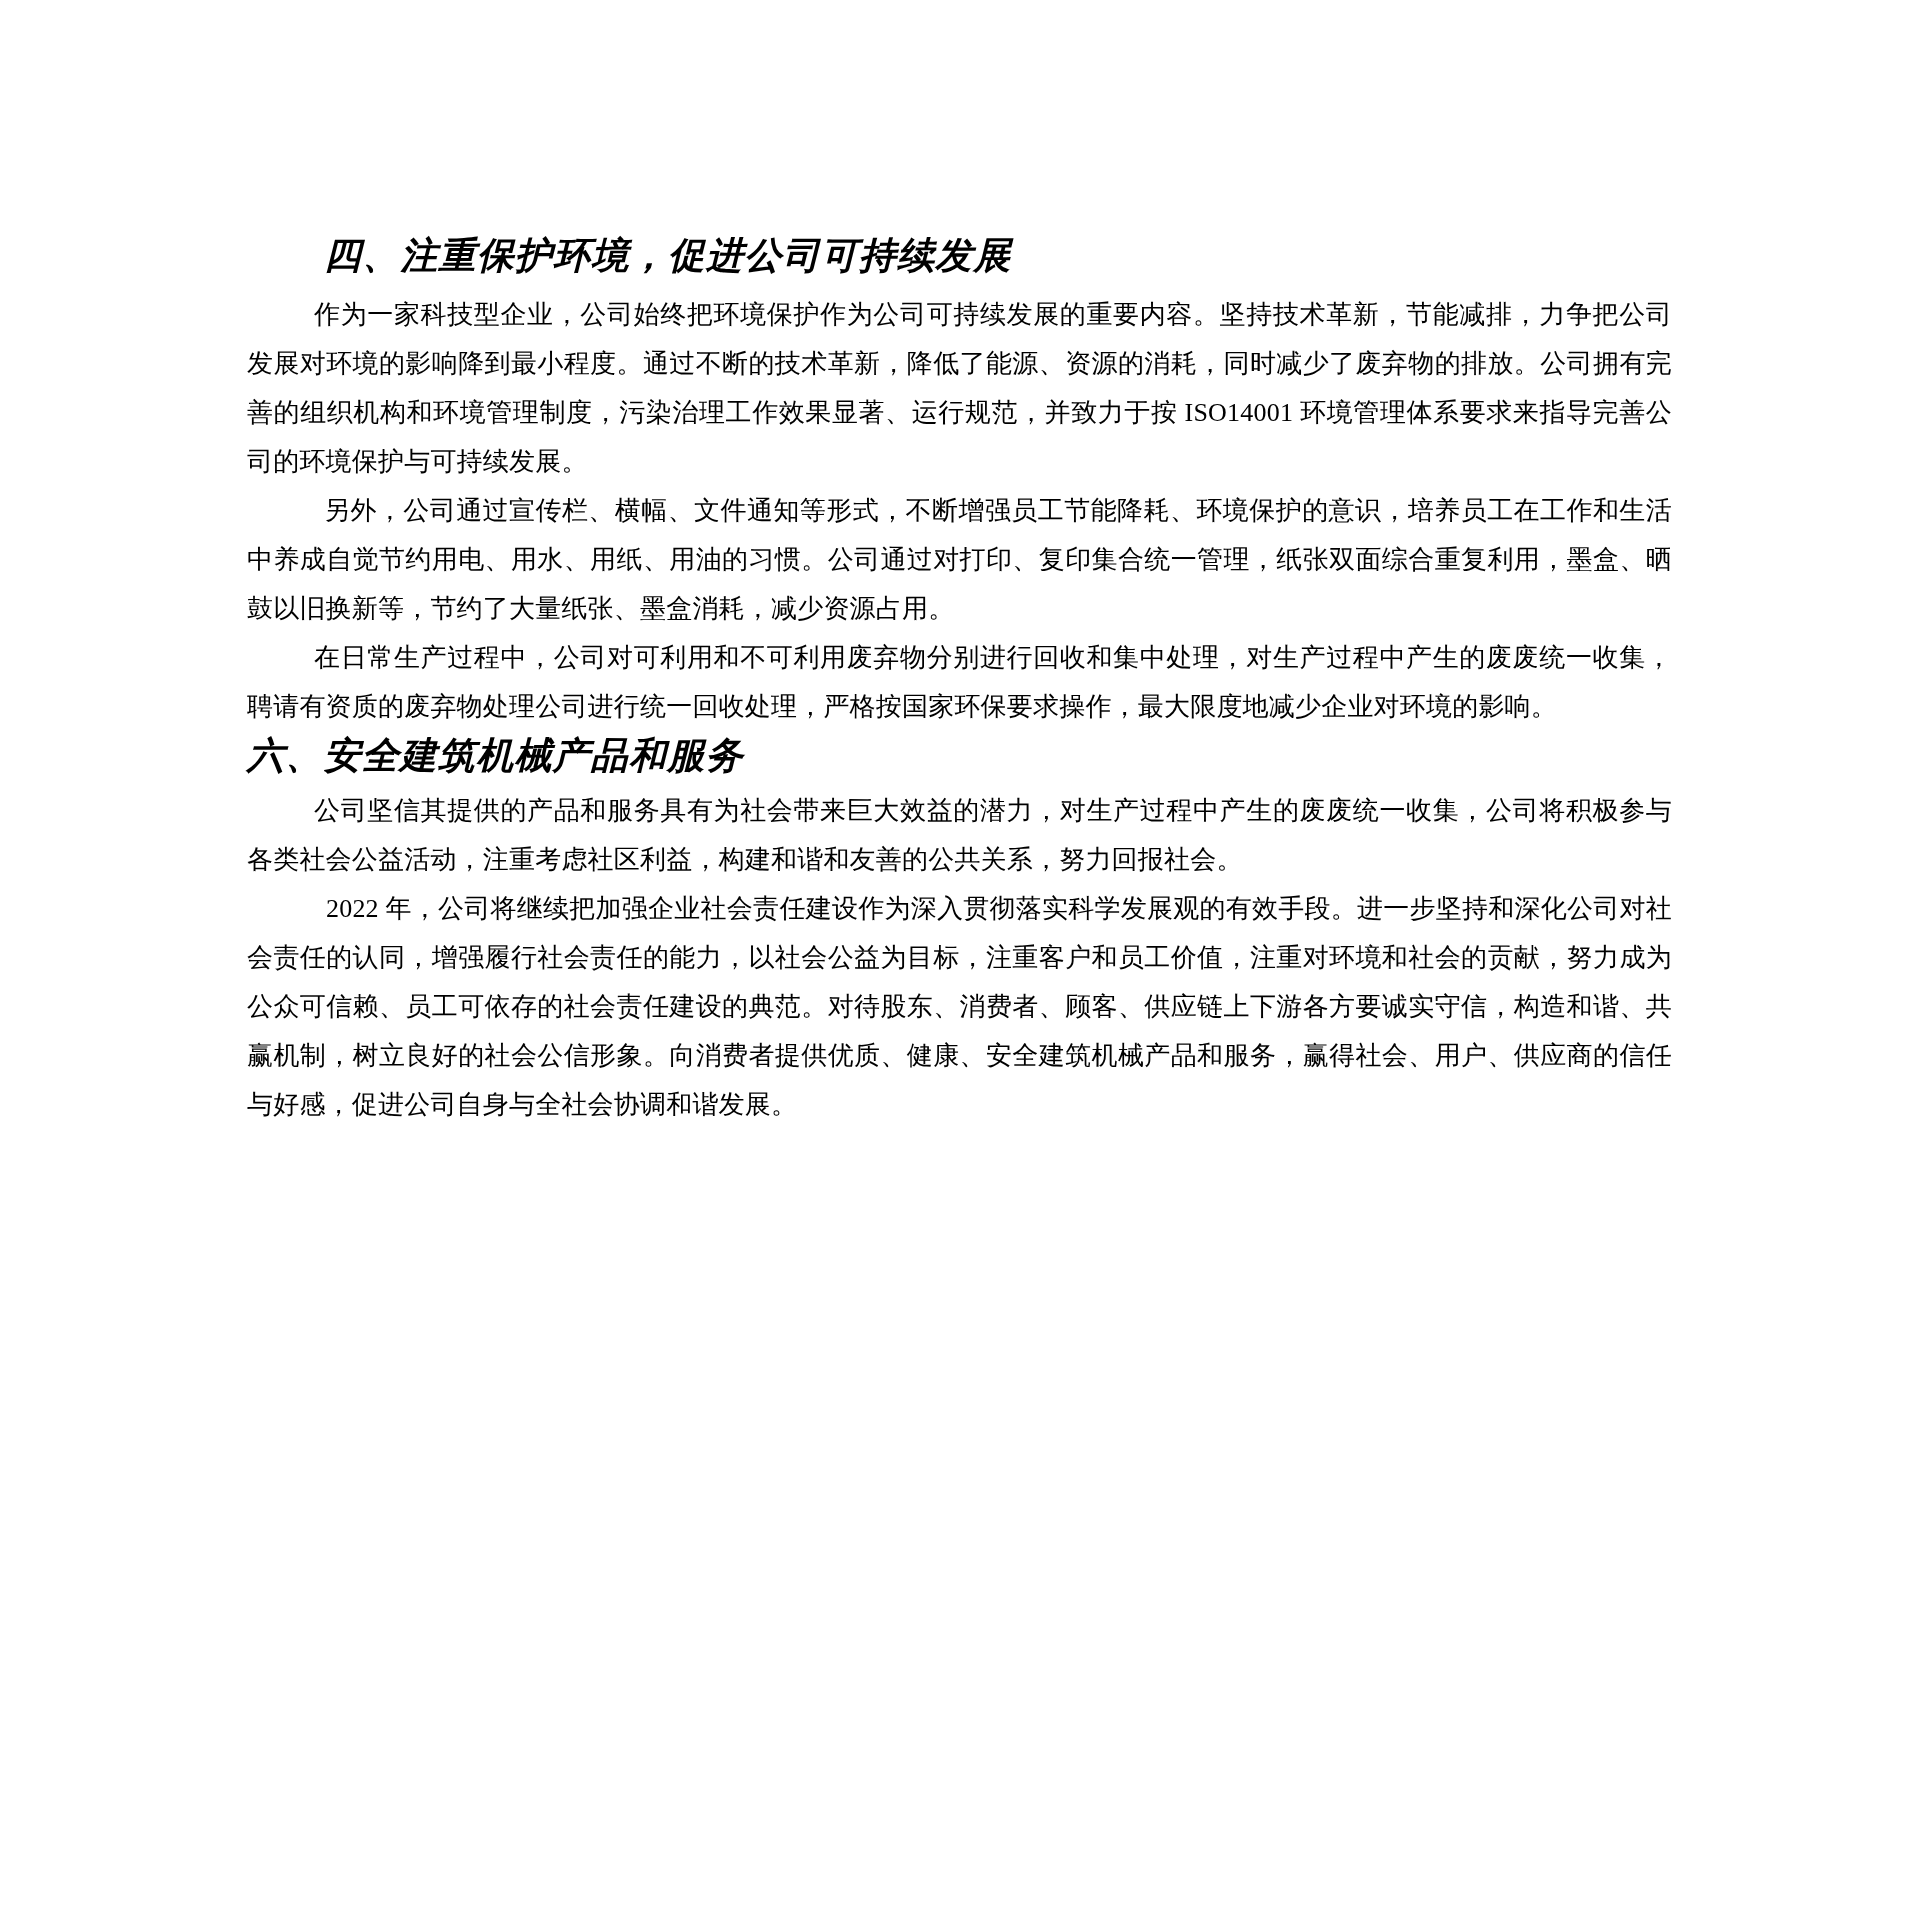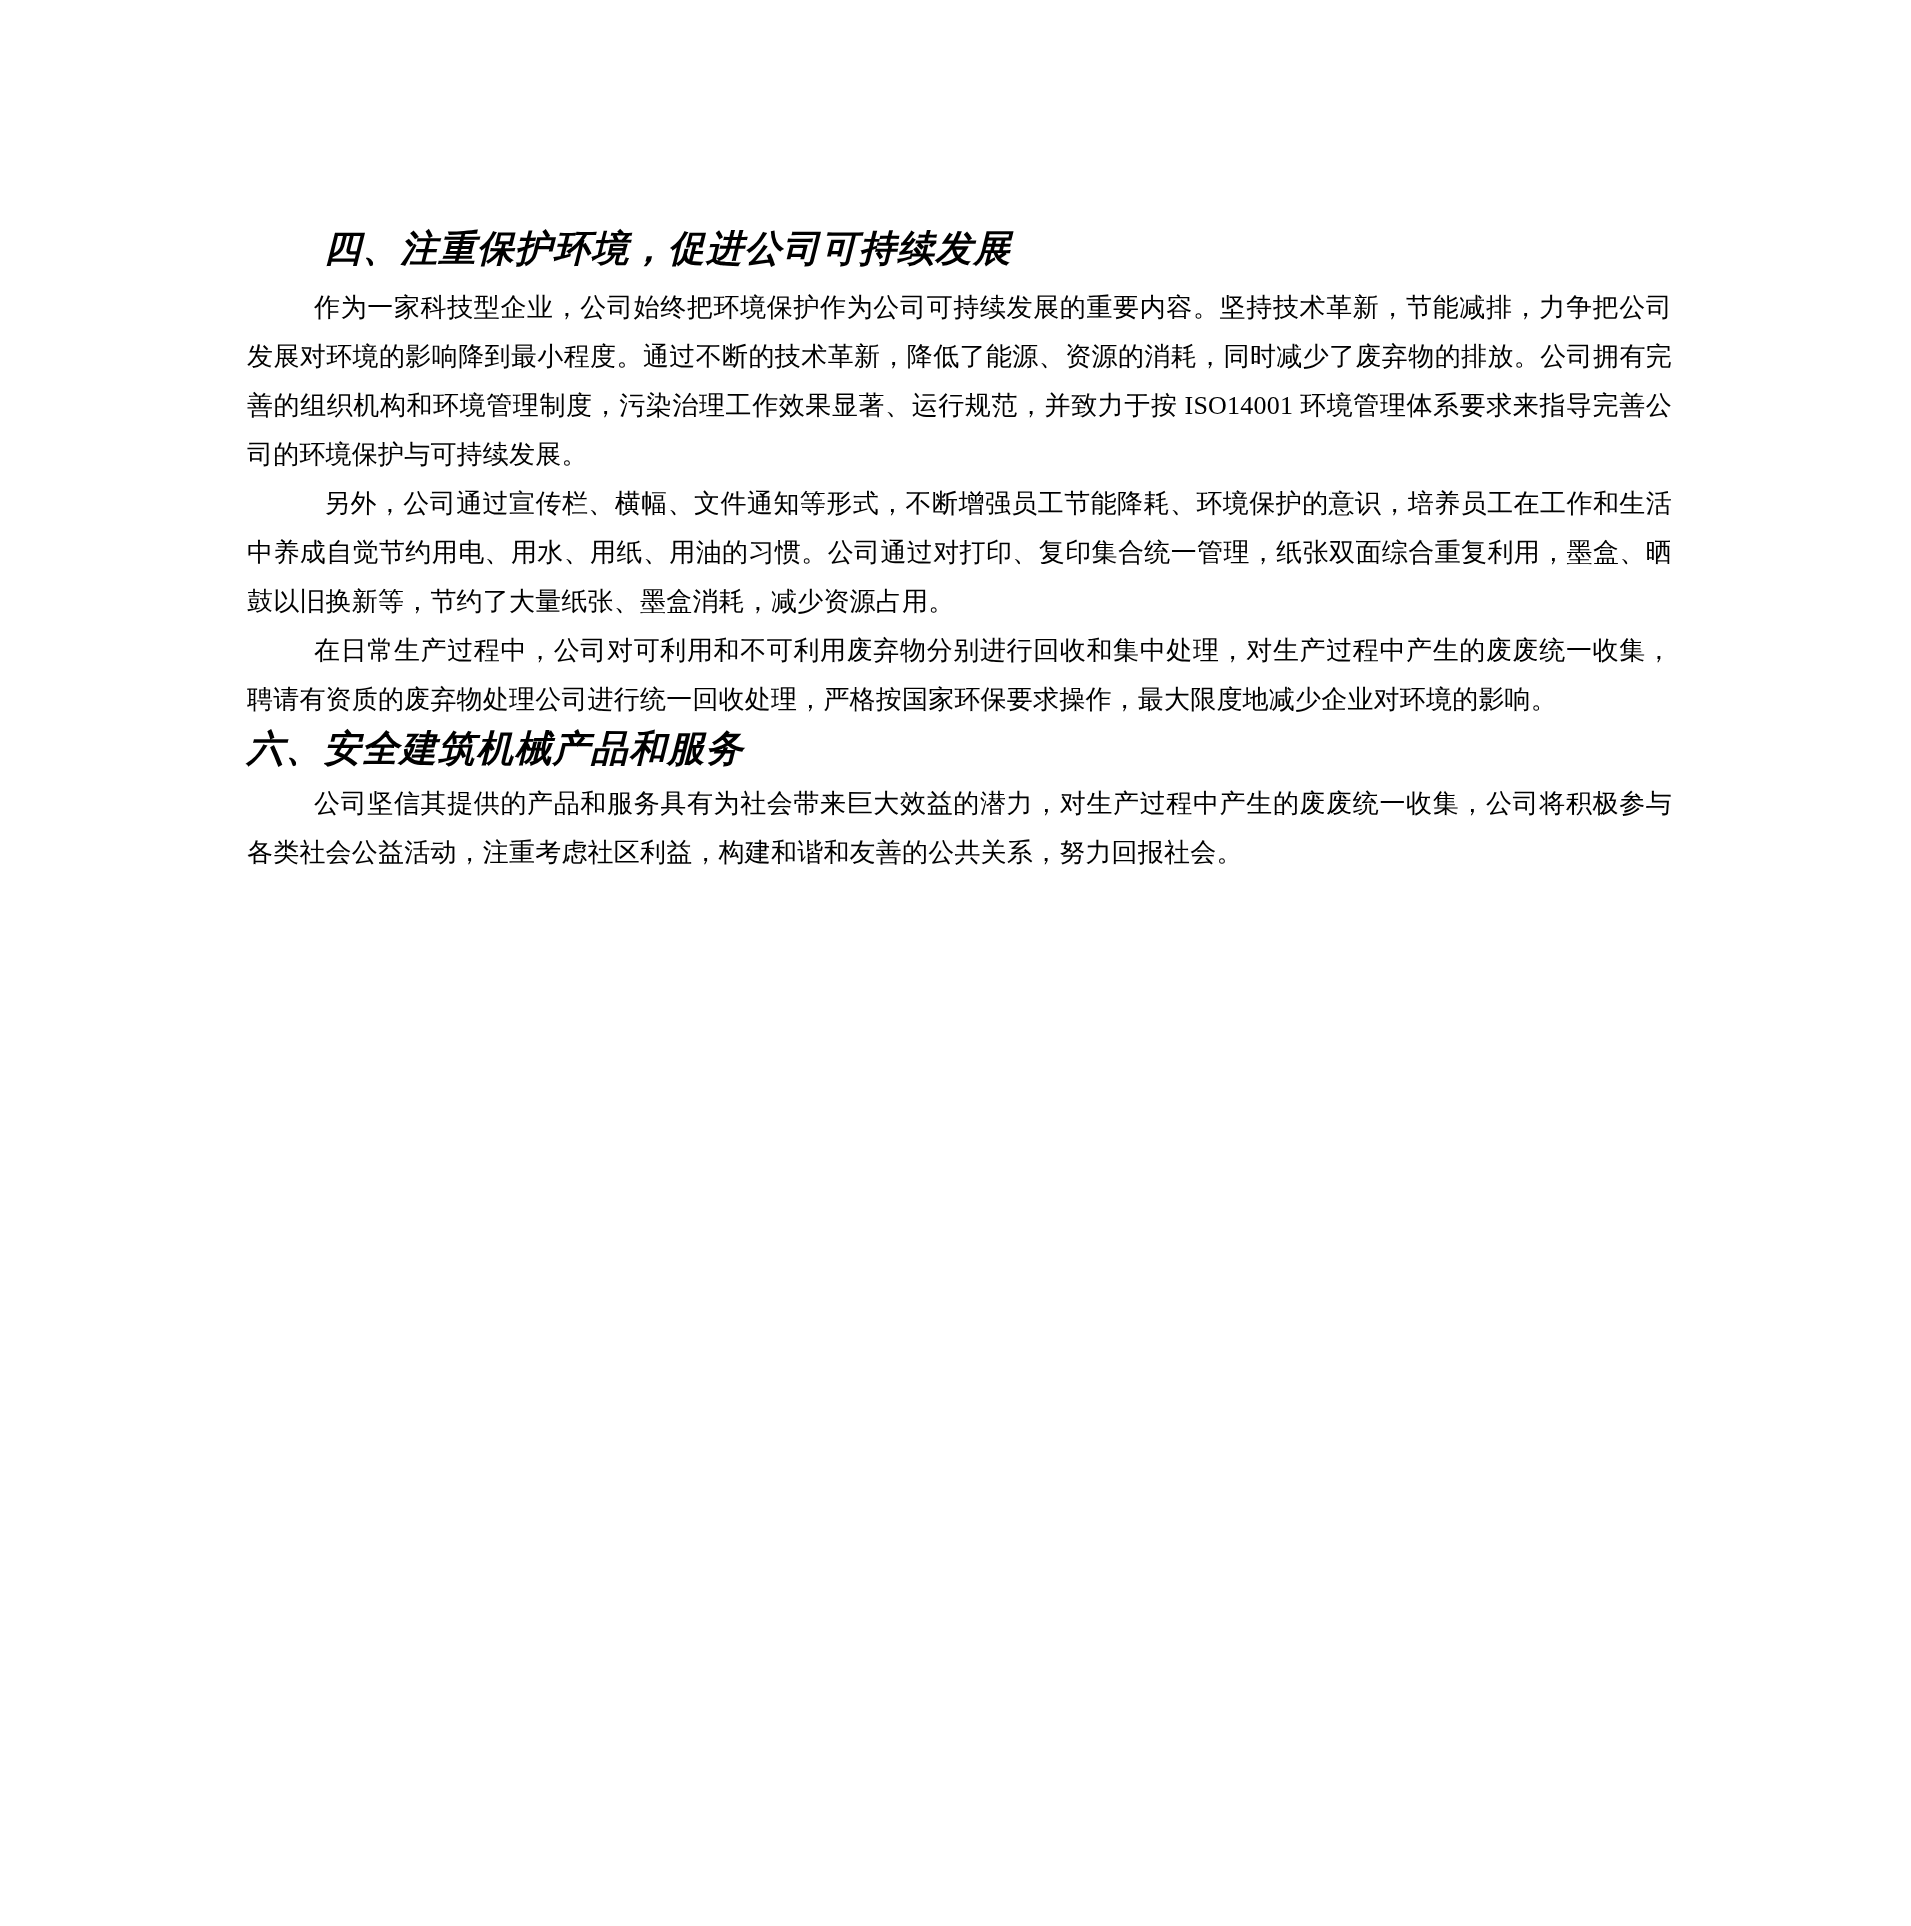--- a/index.html
+++ b/index.html
@@ -11,21 +11,21 @@
     position: relative;
     width: 1911px;
     height: 2703px;
     background: #ffffff;
     overflow: hidden;
     box-sizing: border-box;
   }
   .content {
     position: absolute;
     left: 247px;
-    top: 224px;
+    top: 231px;
     width: 1425px;
   }
   
   .heading {
     font-family: "Liberation Serif", "DejaVu Serif", serif;
     font-weight: bold;
     font-style: italic;
     font-size: 37px;
     line-height: 49px;
     color: #000000;
@@ -72,16 +72,17 @@
 
     <p class="para indent-wide">另外，公司通过宣传栏、横幅、文件通知等形式，不断增强员工节能降耗、环境保护的意识，培养员工在工作和生活中养成自觉节约用电、用水、用纸、用油的习惯。公司通过对打印、复印集合统一管理，纸张双面综合重复利用，墨盒、晒鼓以旧换新等，节约了大量纸张、墨盒消耗，减少资源占用。</p>
 
     <p class="para">在日常生产过程中，公司对可利用和不可利用废弃物分别进行回收和集中处理，对生产过程中产生的废废统一收集，聘请有资质的废弃物处理公司进行统一回收处理，严格按国家环保要求操作，最大限度地减少企业对环境的影响。</p>
 
     <h2 class="heading heading-flush">六、安全建筑机械产品和服务</h2>
     <div class="gap-small"></div>
 
     <p class="para">公司坚信其提供的产品和服务具有为社会带来巨大效益的潜力，对生产过程中产生的废废统一收集，公司将积极参与各类社会公益活动，注重考虑社区利益，构建和谐和友善的公共关系，努力回报社会。</p>
 
+    <p class="para indent-wider">2022 年，公司将继续把加强企业社会责任建设作为深入贯彻落实科学发展观的有效手段。进一步坚持和深化公司对社会责任的认同，增强履行社会责任的能力，以社会公益为目标，注重客户和员工价值，注重对环境和社会的贡献，努力成为公众可信赖、员工可依存的社会责任建设的典范。对待股东、消费者、顾客、供应链上下游各方要诚实守信，构造和谐、共赢机制，树立良好的社会公信形象。向消费者提供优质、健康、安全建筑机械产品和服务，赢得社会、用户、供应商的信任与好感，促进公司自身与全社会协调和谐发展。</p>
 
   </div>
 </div>
 
 
 </body></html>

